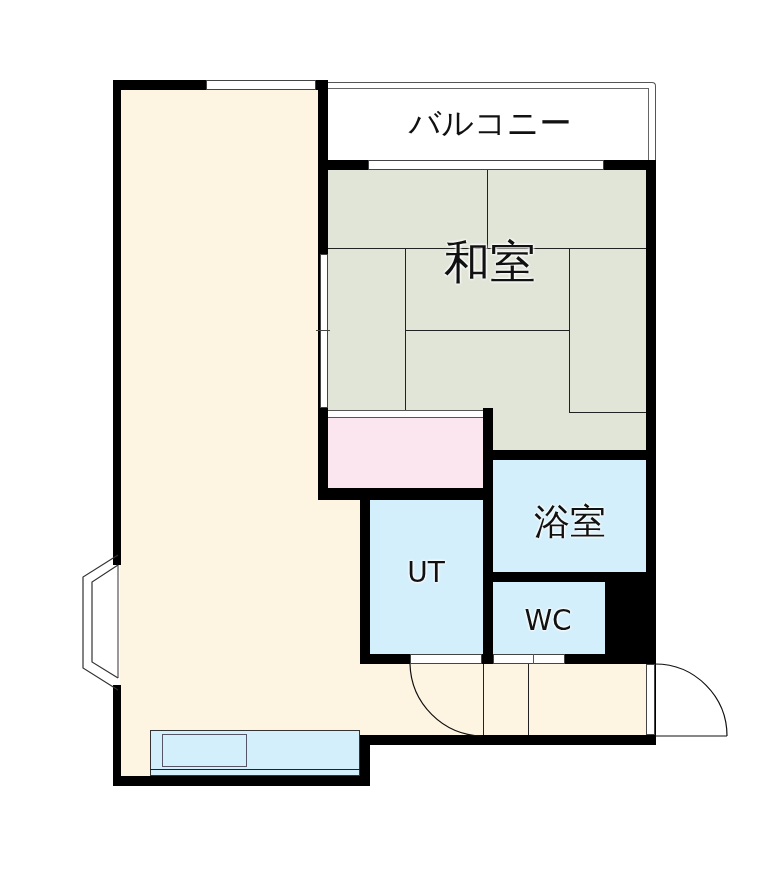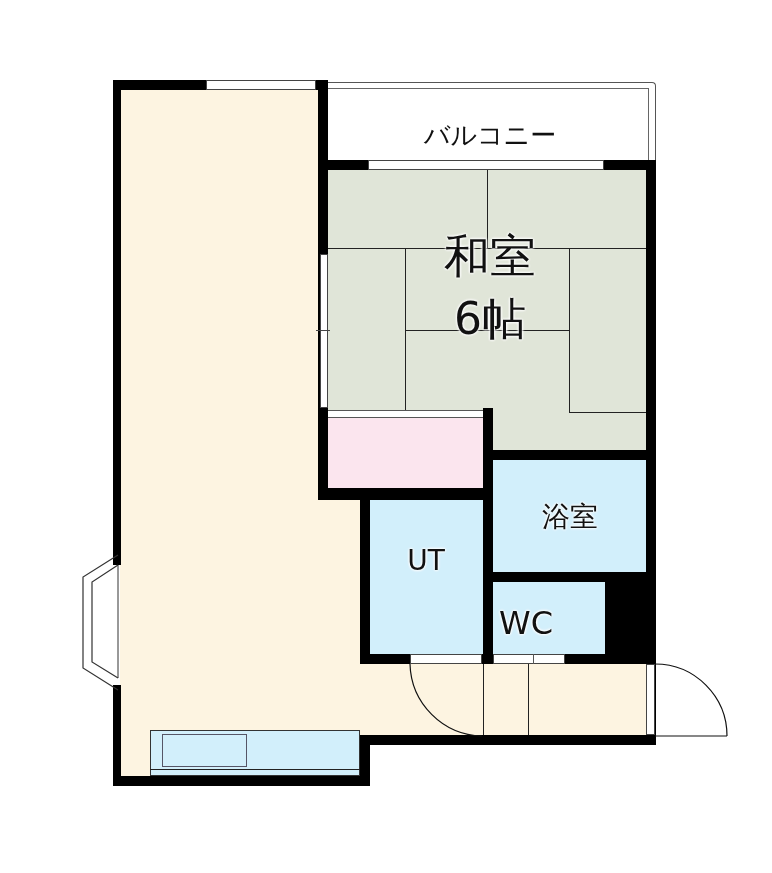--- a/index.html
+++ b/index.html
@@ -11,49 +11,48 @@
        text-shadow:0 0 3px #fff,0 0 3px #fff,0 0 3px #fff;}
   .tline{position:absolute;background:#222;}
 </style>
 </head>
 <body>
 
 <div class="abs" style="left:0;top:0;width:772px;height:873px;">
 
   <div class="abs" style="left:326px;top:82px;width:330px;height:84px;border:1.5px solid #555;border-left:none;border-bottom:none;border-radius:0 4px 0 0;background:#fff;"></div>
   <div class="abs" style="left:326px;top:88px;width:323px;height:78px;border-top:1px solid #666;border-right:1px solid #666;"></div>
-  <div class="lbl" style="left:380px;top:118px;width:220px;font-size:26px;">バルコニー</div>
+  <div class="lbl" style="left:380px;top:102px;width:220px;font-size:32px;">バルコニー</div>
 
   <div class="abs" style="left:120px;top:88px;width:205px;height:690px;background:#fdf4e1;"></div>
   <div class="abs" style="left:120px;top:660px;width:370px;height:75px;background:#fdf4e1;"></div>
   <div class="abs" style="left:320px;top:495px;width:45px;height:170px;background:#fdf4e1;"></div>
 
   <div class="abs" style="left:328px;top:170px;width:318px;height:280px;background:#e0e5d8;"></div>
 
   <div class="tline" style="left:487px;top:170px;width:1px;height:78px;"></div>
   <div class="tline" style="left:328px;top:248px;width:318px;height:1px;"></div>
   <div class="tline" style="left:405px;top:248px;width:1px;height:172px;"></div>
   <div class="tline" style="left:569px;top:248px;width:1px;height:164px;"></div>
   <div class="tline" style="left:405px;top:330px;width:164px;height:1px;"></div>
   <div class="tline" style="left:569px;top:412px;width:77px;height:1px;"></div>
-  <div class="lbl" style="left:415px;top:226px;width:150px;font-size:46px;">和室</div>
-  <div class="lbl" style="left:415px;top:290px;width:150px;font-size:44px;">6帖</div>
+  <div class="lbl" style="left:415px;top:232px;width:150px;font-size:46px;">和室</div>
 
   <div class="abs" style="left:328px;top:418px;width:156px;height:72px;background:#fbe5ee;"></div>
   <div class="abs" style="left:328px;top:410px;width:156px;height:8px;background:#fff;border-top:1px solid #555;border-bottom:1px solid #555;"></div>
 
   <div class="abs" style="left:492px;top:460px;width:154px;height:112px;background:#d2effb;"></div>
-  <div class="lbl" style="left:500px;top:498px;width:140px;font-size:28px;">浴室</div>
+  <div class="lbl" style="left:500px;top:498px;width:140px;font-size:36px;">浴室</div>
 
   <div class="abs" style="left:370px;top:500px;width:113px;height:154px;background:#d2effb;"></div>
   <div class="abs" style="left:483px;top:500px;width:9px;height:70px;background:#fff;"></div>
-  <div class="lbl" style="left:380px;top:544px;width:92px;font-size:28px;">UT</div>
+  <div class="lbl" style="left:380px;top:556px;width:92px;font-size:28px;">UT</div>
 
   <div class="abs" style="left:492px;top:582px;width:113px;height:72px;background:#d2effb;"></div>
-  <div class="lbl" style="left:473px;top:604px;width:106px;font-size:32px;">WC</div>
+  <div class="lbl" style="left:495px;top:604px;width:106px;font-size:28px;">WC</div>
 
   <div class="abs" style="left:483px;top:664px;width:163px;height:71px;background:#fdf4e1;"></div>
   <div class="tline" style="left:528px;top:664px;width:1px;height:71px;"></div>
   <div class="tline" style="left:483px;top:664px;width:1px;height:71px;"></div>
 
   <div class="abs" style="left:150px;top:730px;width:210px;height:46px;background:#d2effb;border:1px solid #333;"></div>
   <div class="abs" style="left:162px;top:734px;width:85px;height:33px;border:1.5px solid #556;background:#d2effb;"></div>
   <div class="tline" style="left:150px;top:769px;width:210px;height:1px;"></div>
 
   <div class="abs wall" style="left:113px;top:80px;width:8px;height:485px;"></div>

